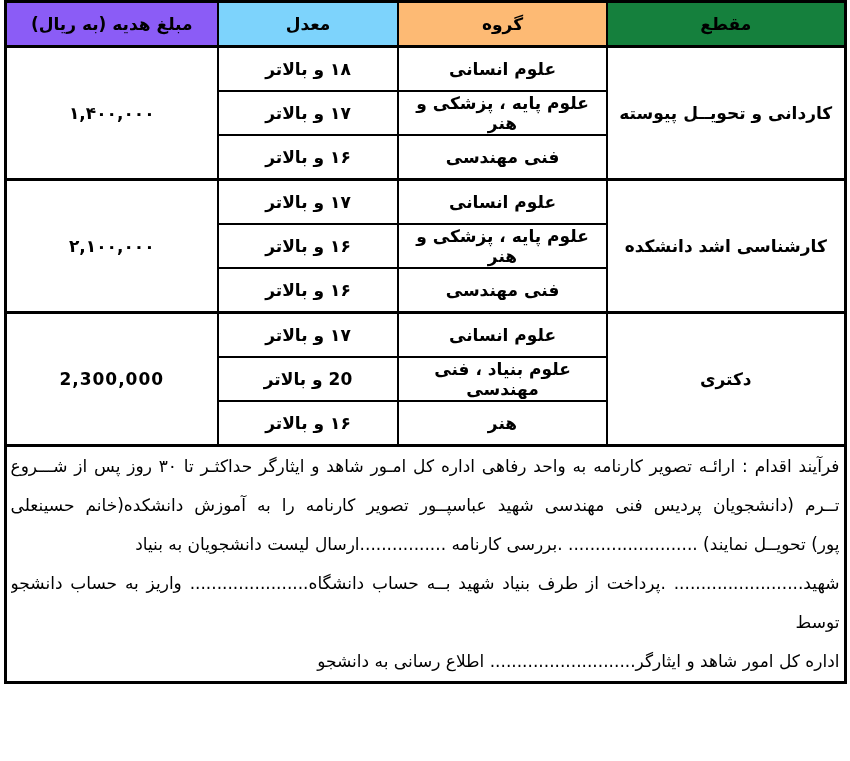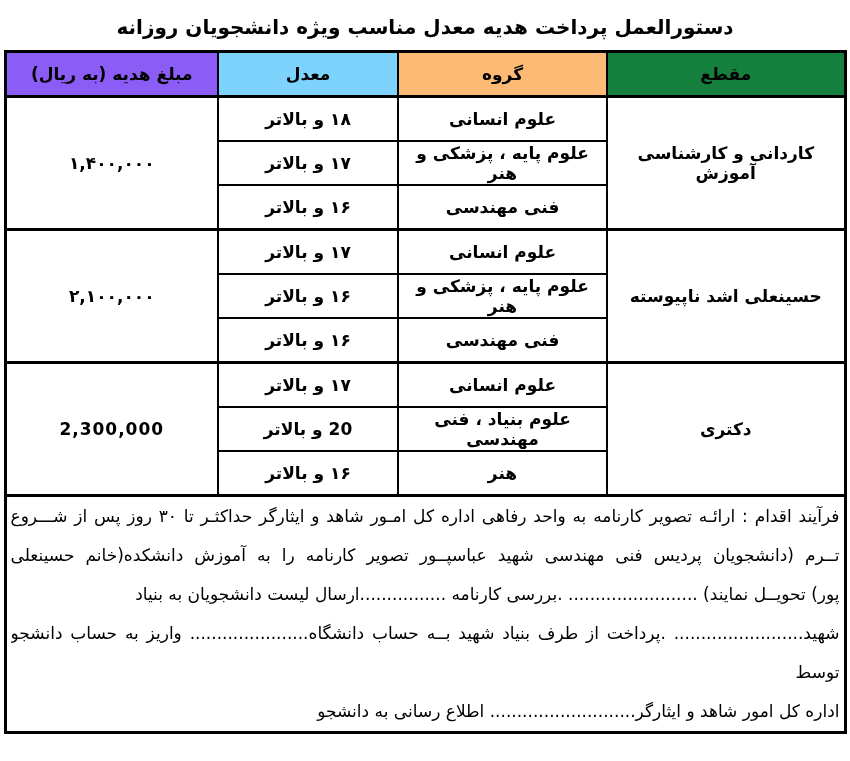--- a/index.html
+++ b/index.html
@@ -69,58 +69,57 @@
     white-space: normal;
     text-align: justify;
     text-align-last: justify;
   }
 </style>
 </head>
 <body>
 
 <div class="page">
 
-  <div class="title">دستورالعمل پرداخت هدیه معدل مناسب ویژه دانشجویان روزانه</div>
 
   <table class="gift-table">
     <colgroup>
       <col style="width:238px">
       <col style="width:209px">
       <col style="width:180px">
       <col style="width:213px">
     </colgroup>
     <thead>
       <tr>
         <th class="hdr" style="background: #15803d;">مقطع</th>
         <th class="hdr" style="background: #fdba74;">گروه</th>
         <th class="hdr" style="background: #7dd3fc;">معدل</th>
         <th class="hdr" style="background: #8b5cf6;">مبلغ هدیه (به ریال)</th>
       </tr>
     </thead>
 
     <tbody class="block">
       <tr>
-        <td class="level-cell" rowspan="3">کاردانی و کارشناسی آموزش</td>
+        <td class="level-cell" rowspan="3">کاردانی و تحویــل پیوسته</td>
         <td>علوم انسانی</td>
         <td>۱۸ و بالاتر</td>
         <td class="amount-cell" rowspan="3">۱,۴۰۰,۰۰۰</td>
       </tr>
       <tr>
         <td>علوم پایه ، پزشکی و هنر</td>
         <td>۱۷ و بالاتر</td>
       </tr>
       <tr>
         <td>فنی مهندسی</td>
         <td>۱۶ و بالاتر</td>
       </tr>
     </tbody>
 
     <tbody class="block">
       <tr>
-        <td class="level-cell" rowspan="3">حسینعلی اشد ناپیوسته</td>
+        <td class="level-cell" rowspan="3">کارشناسی اشد دانشکده</td>
         <td>علوم انسانی</td>
         <td>۱۷ و بالاتر</td>
         <td class="amount-cell" rowspan="3">۲,۱۰۰,۰۰۰</td>
       </tr>
       <tr>
         <td>علوم پایه ، پزشکی و هنر</td>
         <td>۱۶ و بالاتر</td>
       </tr>
       <tr>
         <td>فنی مهندسی</td>

